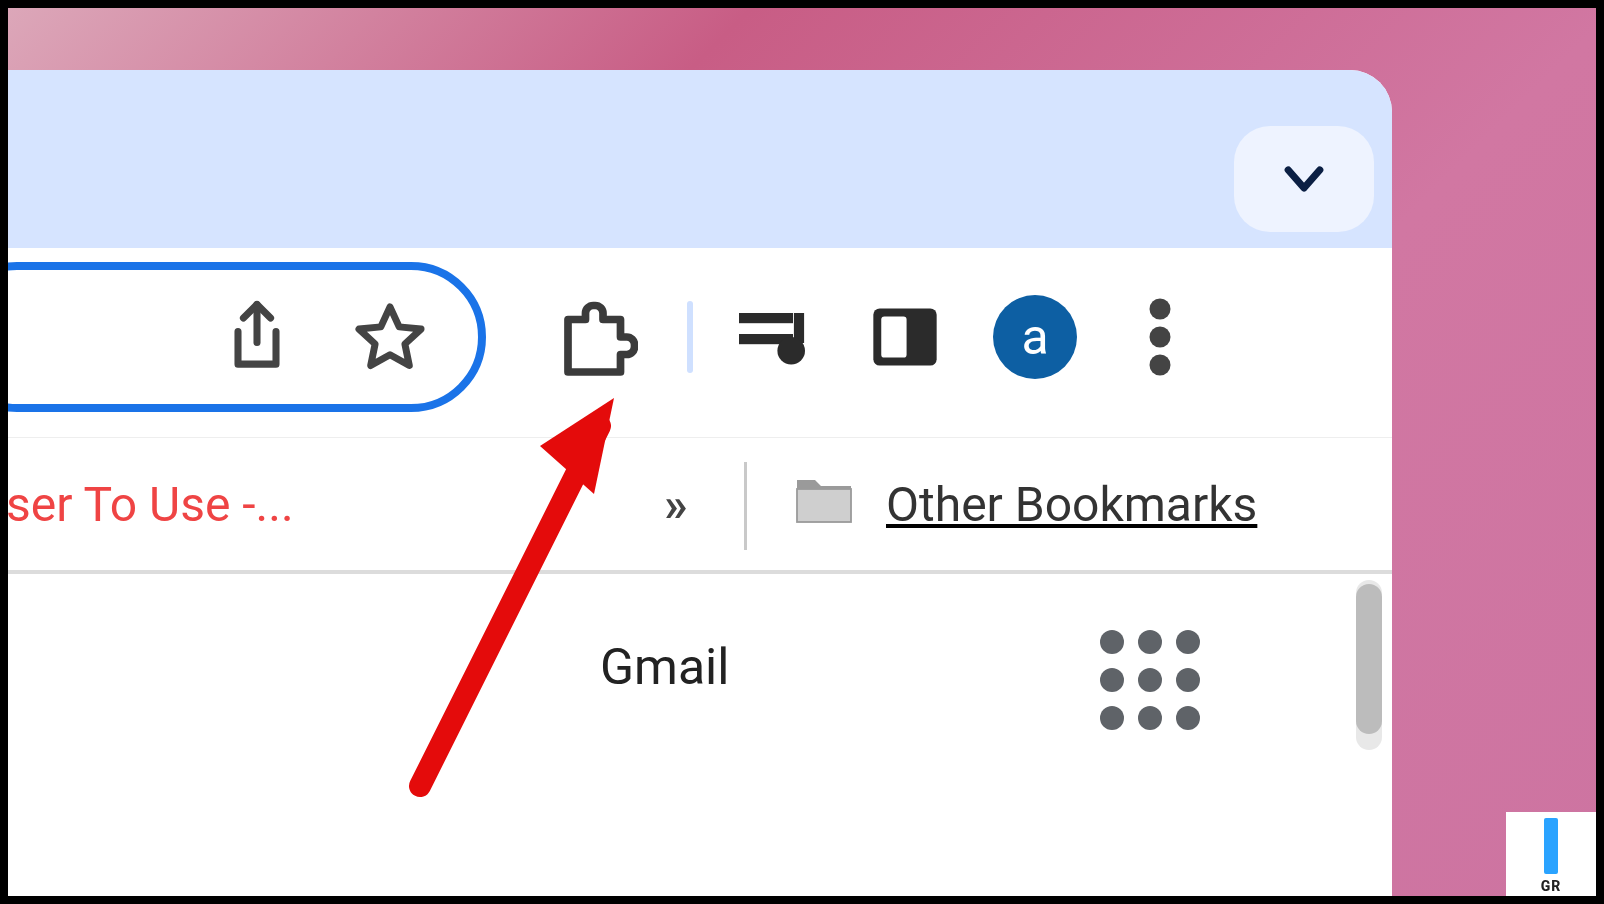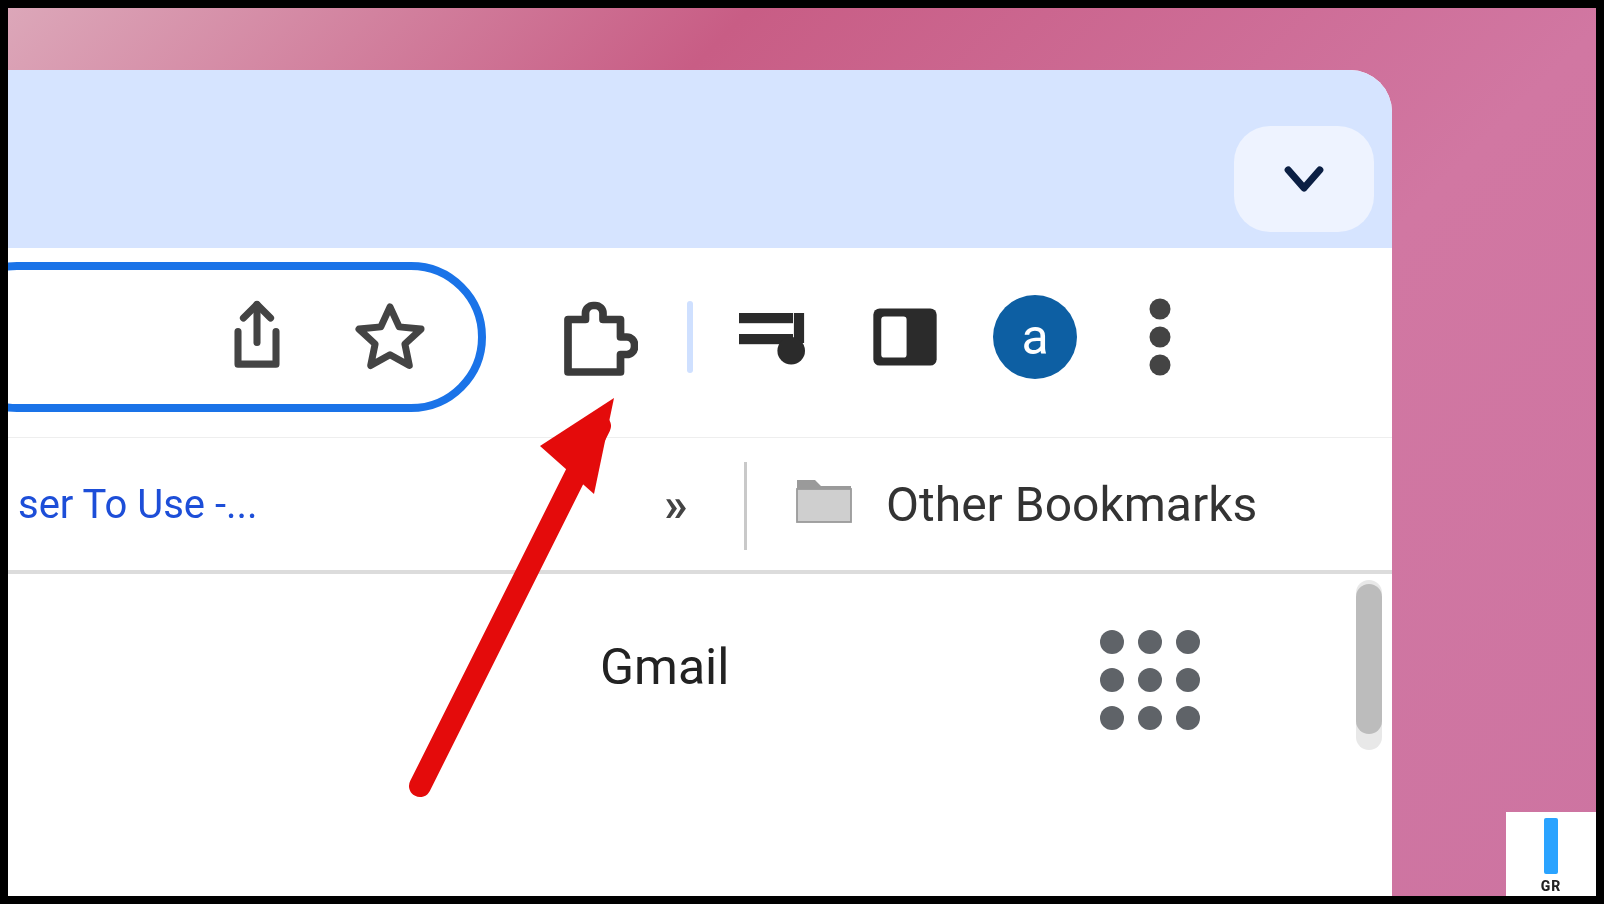--- a/index.html
+++ b/index.html
@@ -78,38 +78,38 @@
   }
   
   .bookmarks {
     height: 136px;
     border-bottom: 4px solid #dcdcdc;
     display:flex; align-items:center;
     position:relative;
     background:#fff;
   }
   .bm-left {
-    font-size: 40px; color:#1d4ed8;
+    font-size: 48px; color:#ef4444;
     padding-left: 4px;
     white-space: nowrap;
-    margin-left: 12px;
   }
   .bm-overflow {
     position:absolute; left:662px; top:0; height:100%;
     display:flex; align-items:center;
     font-size:48px; color:#444; font-weight:600;
     cursor:pointer;
   }
   .bm-sep {
     position:absolute; left:742px; top:24px; width:3px; height:88px; background:#c9c9c9;
   }
   .bm-other {
     position:absolute; left:786px; top:0; height:100%;
     display:flex; align-items:center; gap:26px;
     cursor:pointer;
+    text-decoration:underline;
   }
   .bm-other span { font-size:48px; color:#333; }
   .folder-icon svg { width:72px; height:72px; }
   
   .content {
     position:relative; background:#fff; height:400px;
   }
   .content-links {
     position:absolute; left:598px; top:64px;
     display:flex; align-items:center; gap:43px;flex-direction:column;

